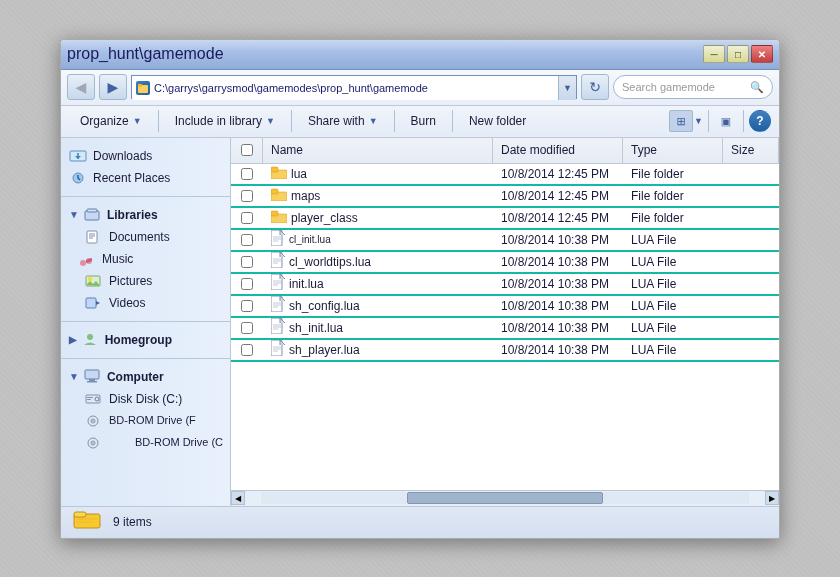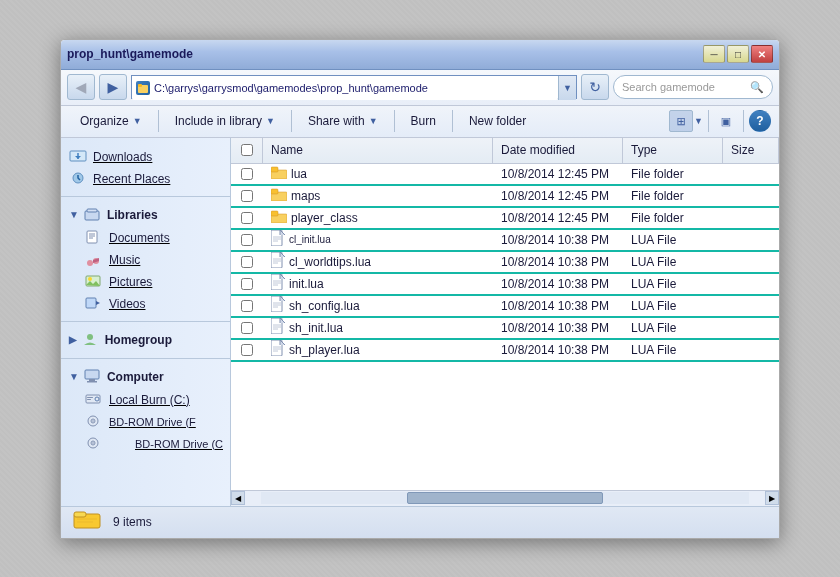--- a/index.html
+++ b/index.html
@@ -32,22 +32,22 @@
       background: linear-gradient(to bottom, #c8d8f0 0%, #a8c0e8 40%, #90acd8 100%);
       display: flex;
       align-items: center;
       justify-content: space-between;
       padding: 0 6px;
       border-radius: 4px 4px 0 0;
       border-bottom: 1px solid #7090c0;
     }
     .title-bar-text {
       color: #1a1a5a;
-      font-size: 12px;
-      font-weight: bold;
+      font-size: 16px;
+      font-weight: normal;
     }
     .title-buttons {
       display: flex;
       gap: 2px;
     }
     .title-btn {
       width: 22px;
       height: 18px;
       border: 1px solid rgba(0,0,0,0.3);
       border-radius: 2px;
@@ -221,26 +221,25 @@
       padding: 8px 0;
       flex-shrink: 0;
       position: relative;
     }
     .sidebar::-webkit-scrollbar { width: 8px; }
     .sidebar::-webkit-scrollbar-track { background: #e0e8f4; }
     .sidebar::-webkit-scrollbar-thumb { background: #a0b8d0; border-radius: 4px; }
 
     .sidebar-item {
       display: flex;
-      align-items: center;
+      align-items: flex-start;
       padding: 3px 8px;
       cursor: pointer;
       white-space: nowrap;
       overflow: hidden;
-      text-decoration: underline;
     }
     .sidebar-icon {
       width: 20px;
       height: 16px;
       margin-right: 4px;
       flex-shrink: 0;
     }
     .sidebar-label { font-size: 12px; color: #1a1a3a; }
 
     .sidebar-group { margin: 6px 0; }
@@ -465,21 +464,21 @@
           <div class="sidebar-icon">
             <svg width="16" height="14" viewBox="0 0 16 14">
                 <rect x="2" y="1" width="10" height="12" rx="1" fill="white" stroke="#8090b0" stroke-width="1"></rect>
                 <line x1="4" y1="4" x2="10" y2="4" stroke="#8090b0" stroke-width="1"></line>
                 <line x1="4" y1="6" x2="10" y2="6" stroke="#8090b0" stroke-width="1"></line>
                 <line x1="4" y1="8" x2="8" y2="8" stroke="#8090b0" stroke-width="1"></line>
               </svg>
           </div>
           <span class="sidebar-label">Documents</span>
         </div>
-        <div class="sidebar-item" style="padding-left:24px;">
+        <div class="sidebar-item" style="padding-left:17px;">
           <div class="sidebar-icon">
             <svg width="16" height="14" viewBox="0 0 16 14">
                 <circle cx="5" cy="11" r="3" fill="#e090a0"></circle>
                 <circle cx="11" cy="9" r="3" fill="#e090a0"></circle>
                 <path d="M8,8 L14,6 L14,9 L8,11 Z" fill="#c06080"></path>
               </svg>
           </div>
           <span class="sidebar-label">Music</span>
         </div>
         <div class="sidebar-item" style="padding-left:24px;">
@@ -534,21 +533,21 @@
         </div>
         <div class="sidebar-item" style="padding-left:24px;">
           <div class="sidebar-icon">
             <svg width="16" height="14" viewBox="0 0 16 14">
                 <rect x="1" y="3" width="14" height="8" rx="1" fill="#e0e8f4" stroke="#8090b0" stroke-width="1"></rect>
                 <circle cx="12" cy="7" r="2" fill="none" stroke="#6080b0" stroke-width="1"></circle>
                 <rect x="2" y="5" width="6" height="1" rx="0.5" fill="#8090b0"></rect>
                 <rect x="2" y="7" width="4" height="1" rx="0.5" fill="#8090b0"></rect>
               </svg>
           </div>
-          <span class="sidebar-label">Local Burn (C:)</span>
+          <span class="sidebar-label">Disk Disk (C:)</span>
         </div>
         <div class="sidebar-item" style="padding-left:24px;">
           <div class="sidebar-icon">
             <svg width="16" height="14" viewBox="0 0 16 14">
                 <circle cx="8" cy="7" r="5" fill="#e0e8f4" stroke="#8090b0" stroke-width="1"></circle>
                 <circle cx="8" cy="7" r="2" fill="none" stroke="#8090b0" stroke-width="1"></circle>
                 <circle cx="8" cy="7" r="0.8" fill="#8090b0"></circle>
               </svg>
           </div>
           <span class="sidebar-label" style="font-size:11px;">BD-ROM Drive (F</span>

